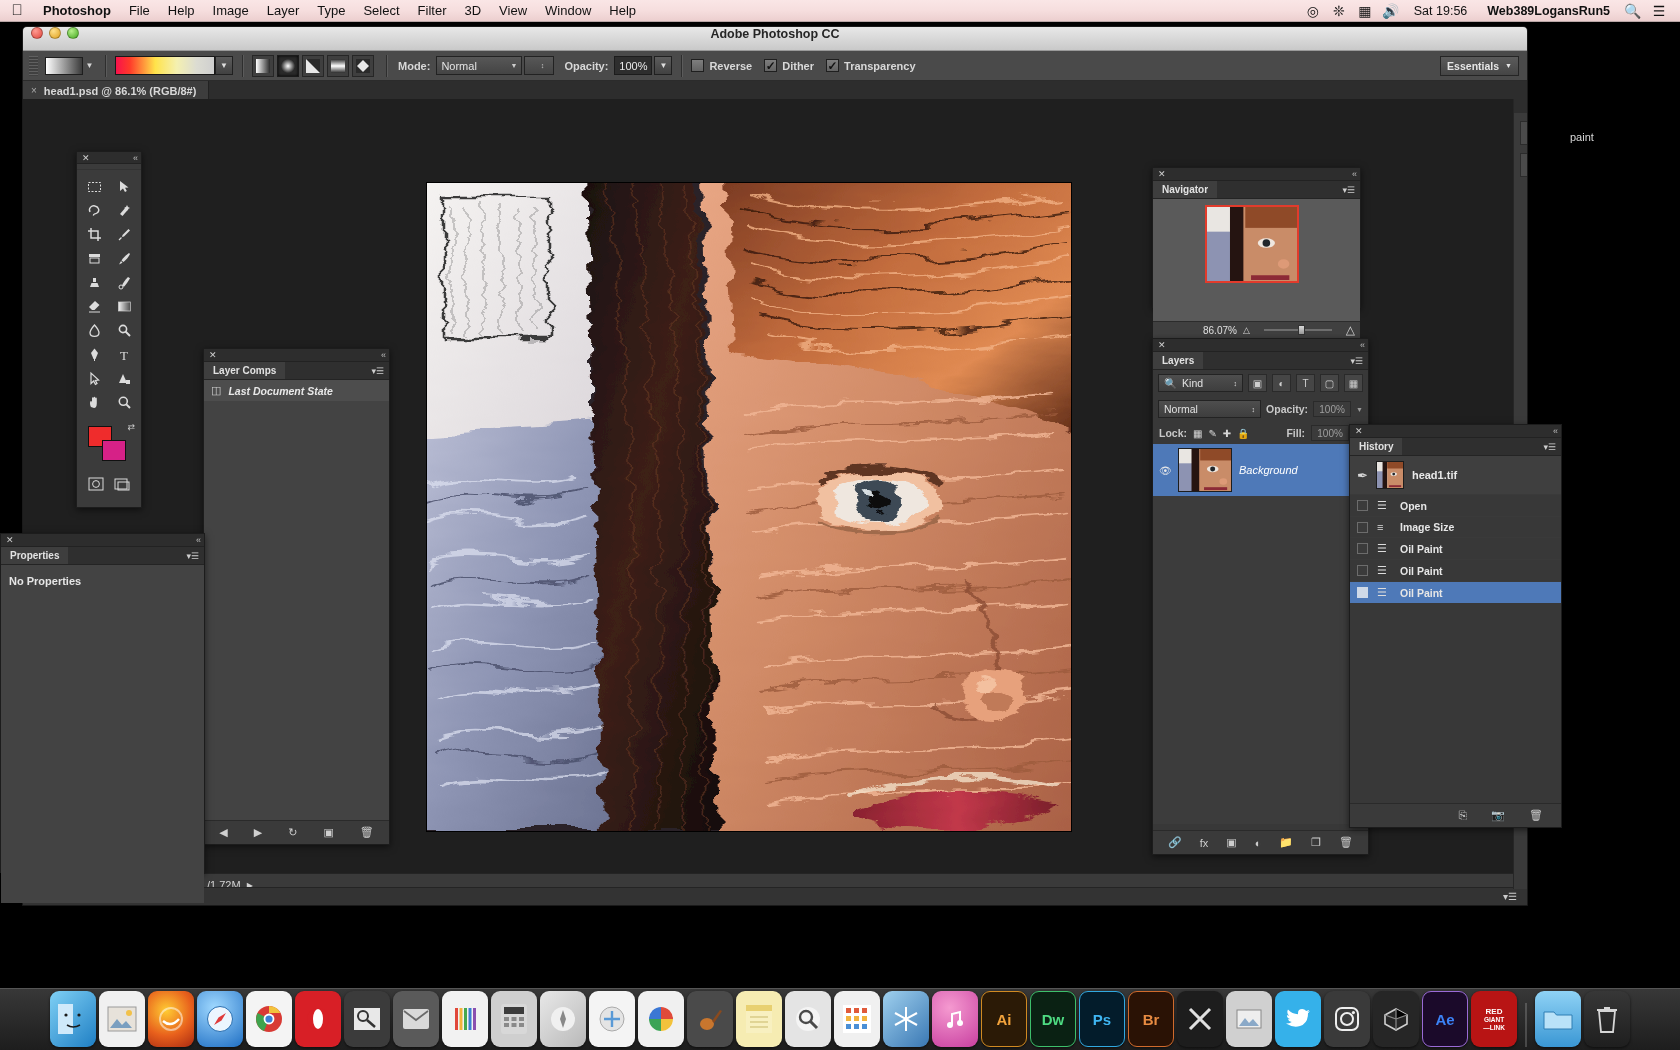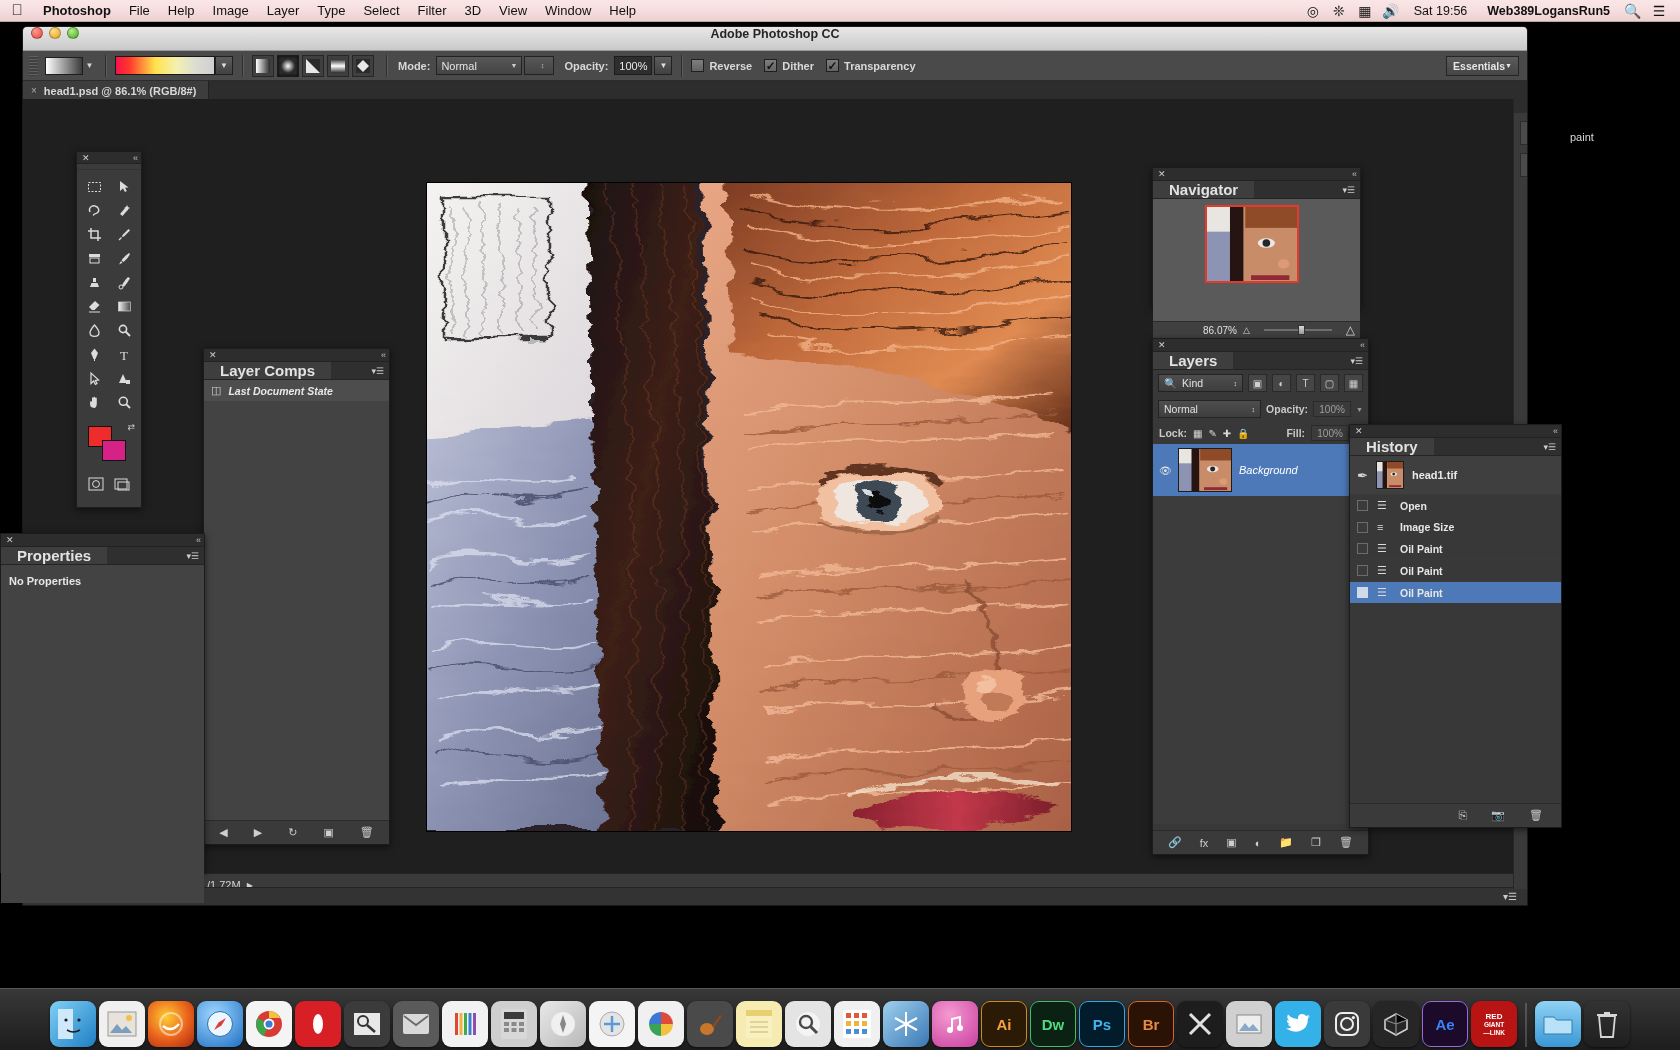--- a/index.html
+++ b/index.html
@@ -55,21 +55,21 @@
             color:#e4e4e4; display:flex; align-items:center; padding:0 4px; font-size:11px; }
   .selbox .ar { margin-left:auto; font-size:7px; padding-left:6px; color:#ccc; }
   .valbox { height:19px; background:#2e2e2e; border:1px solid #1c1c1c; color:#e8e8e8;
             display:flex; align-items:center; justify-content:center; padding:0 5px; font-size:11px; }
   .chk { width:13px; height:13px; border:1px solid #1f1f1f;
          background:linear-gradient(to bottom,#7e7e7e,#636363); margin-right:5px;
          display:flex; align-items:center; justify-content:center; color:#111; font-size:12px; font-weight:bold; }
   .chkwrap { display:flex; align-items:center; margin-right:12px; }
   .chkwrap span { font-weight:bold; color:#d8d8d8; }
   #essentials { position:absolute; right:8px; height:20px; background:linear-gradient(to bottom,#5b5b5b,#454545);
-                border:1px solid #252525; display:flex; align-items:center; padding:0 6px; gap:0;
+                border:1px solid #252525; display:flex; align-items:center; padding:0 6px; gap:6px;
                 color:#e6e6e6; font-weight:bold; font-size:10.5px; }
 
   
   #tabstrip { height:20px; background:#2d2d2d; border-bottom:1px solid #1e1e1e; display:flex; align-items:stretch; }
   #doctab { background:#3d3d3d; display:flex; align-items:center; padding:0 12px 0 8px; gap:7px;
             font-size:11px; color:#d8d8d8; font-weight:bold; border-right:1px solid #222; }
   #doctab .x { font-size:10px; color:#a9a9a9; font-weight:normal; }
 
   
   #canvasArea { position:absolute; left:0; top:72px; right:0; bottom:32px; background:#1f1f1f; }
@@ -89,22 +89,22 @@
   #timelinebar .tl-menu { margin-left:auto; padding-right:10px; color:#ccc; font-size:10px; }
 
   
   .panel { position:absolute; background:#383838; border:1px solid #1c1c1c;
            box-shadow:0 2px 7px rgba(0,0,0,.55); }
   .pbar { height:13px; background:#2d2d2d; display:flex; align-items:center; padding:0 5px;
           border-bottom:1px solid #222; }
   .pbar .x { font-size:9px; color:#cfcfcf; }
   .pbar .coll { margin-left:auto; font-size:9px; color:#bdbdbd; letter-spacing:-2px; }
   .ptabs { height:18px; background:#2f2f2f; display:flex; align-items:stretch; border-bottom:1px solid #242424; }
-  .ptab { background:#3e3e3e; color:#e2e2e2; font-weight:bold; font-size:15px;
-          display:flex; align-items:center; padding:0 16px; }
+  .ptab { background:#3e3e3e; color:#e2e2e2; font-weight:bold; font-size:10px;
+          display:flex; align-items:center; padding:0 9px; }
   .ptabfill { flex:1; background:#2f2f2f; display:flex; align-items:center; justify-content:flex-end; padding-right:5px; }
   .ptabfill .menu { color:#cfcfcf; font-size:9px; }
   .pbody { background:#434343; }
 
   
   #tools { left:76px; top:151px; width:66px; height:357px; background:#3b3b3b; }
   #tools .pbar { height:12px; }
   #toolgrid { display:grid; grid-template-columns:1fr 1fr; padding:4px 2px; }
   .tool { height:24px; display:flex; align-items:center; justify-content:center; font-size:12px; color:#d9d9d9; }
   .tool svg { display:block; }
@@ -189,21 +189,21 @@
   #rightdock .rtop { height:14px; background:#2d2d2d; display:flex; align-items:center; justify-content:flex-end;
                      padding-right:4px; color:#bdbdbd; font-size:9px; letter-spacing:-2px; }
   #rightdock .ricon { width:26px; height:24px; margin:8px auto; background:#4a4a4a; border:1px solid #2b2b2b;
                       display:flex; align-items:center; justify-content:center; font-size:11px; color:#d4d4d4; }
   #paintlabel { position:absolute; left:1530px; top:131px; font-size:11px; color:#d8d8d8;padding-left:40px; }
 
   
   #dock { position:absolute; left:0; bottom:0; width:1680px; height:62px;
           background:linear-gradient(to bottom,rgba(58,58,58,.96),rgba(30,30,30,.98));
           border-top:1px solid #555; display:flex; align-items:flex-end; justify-content:center; gap:3px; padding-bottom:3px; }
-  .dapp { width:46px; height:46px; border-radius:9px; display:flex; align-items:center; justify-content:center;
+  .dapp { width:46px; height:56px; border-radius:9px; display:flex; align-items:center; justify-content:center;
           font-weight:bold; font-size:15px; color:#fff; box-shadow:0 1px 3px rgba(0,0,0,.6); overflow:hidden; position:relative; }
   .dsep { width:2px; height:44px; background:rgba(255,255,255,.18); margin:0 5px; }
 
   .canvasimg { width:100%; height:100%; }
 </style>
 </head>
 <body>
 
 <div id="menubar">
   <div class="apple"></div>

